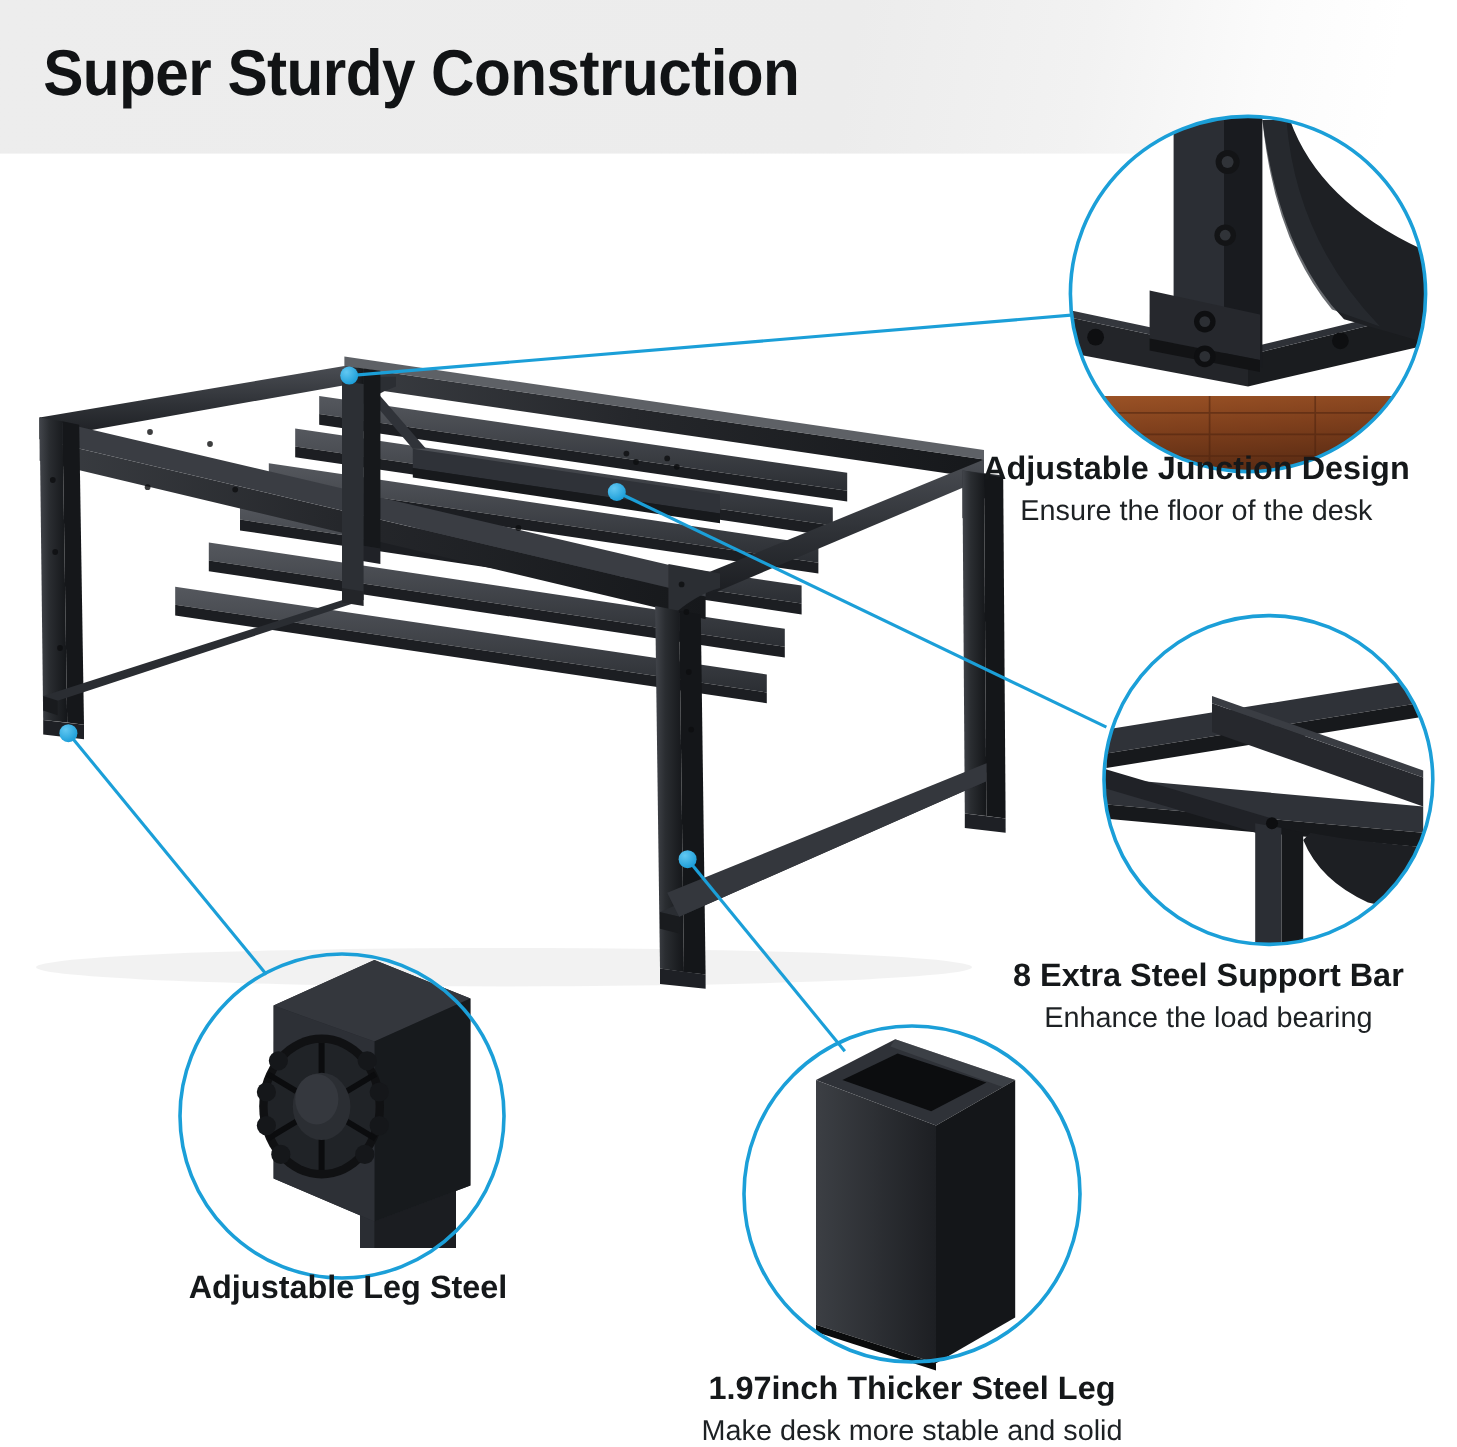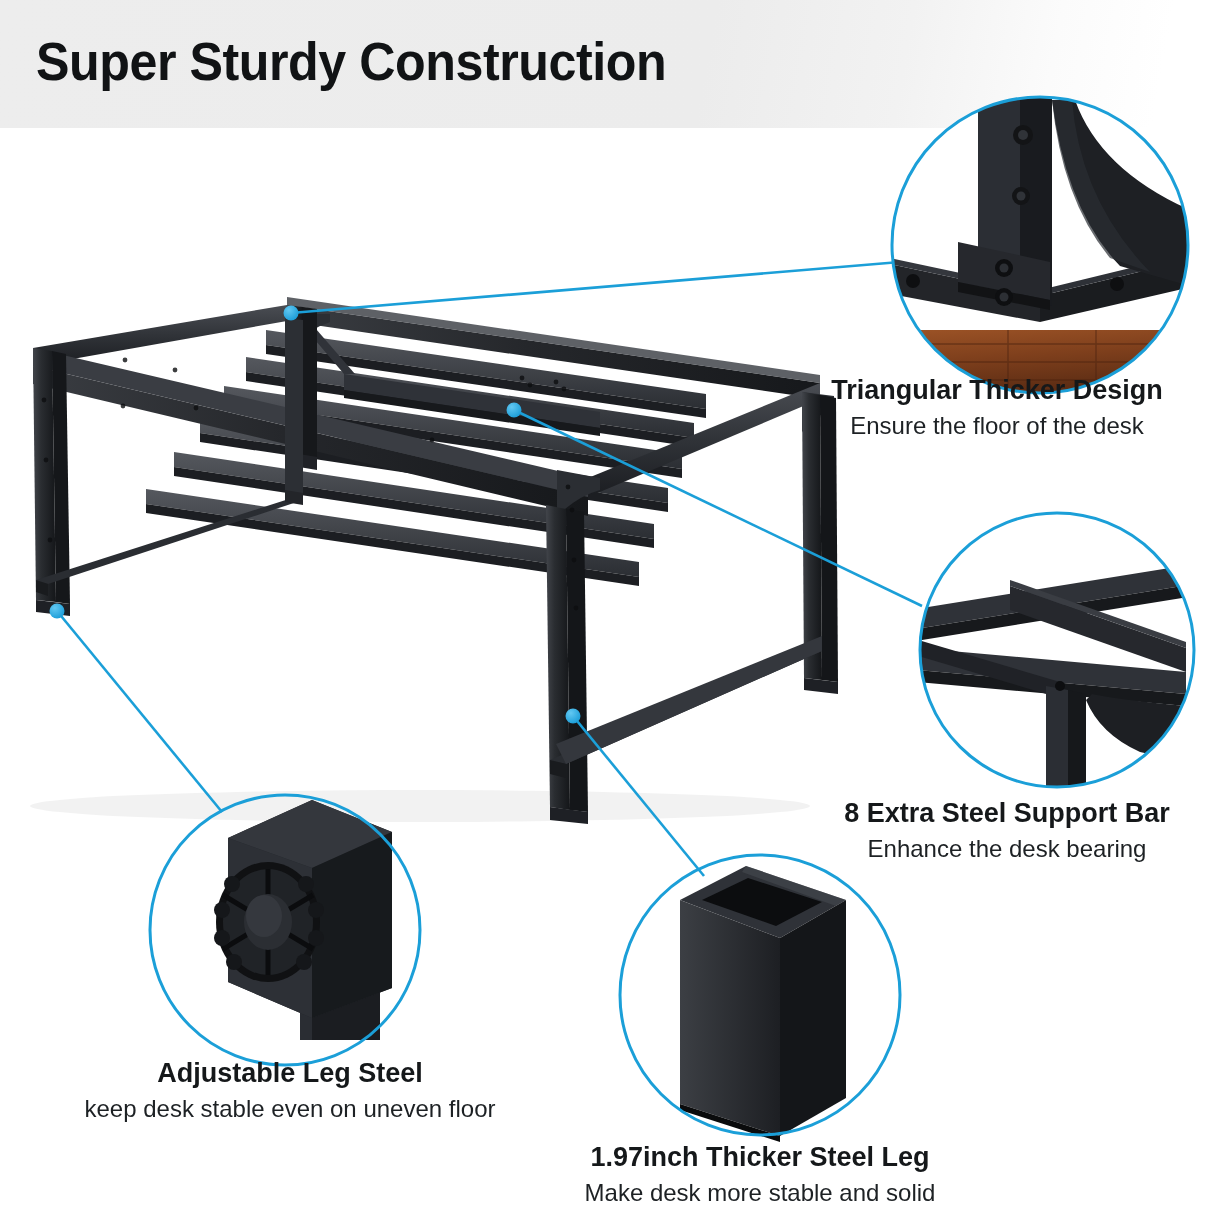--- a/index.html
+++ b/index.html
@@ -345,32 +345,31 @@
 
         <polygon points="746,866 846,900 836,906 742,872" fill="#4a4d53" opacity="0.5"></polygon>
 
         <polygon points="680,1104 780,1136 780,1142 680,1110" fill="#0a0b0c"></polygon>
       </g>
       <circle cx="760" cy="995" r="140" fill="none" stroke="#1B9FD8" stroke-width="3"></circle>
     </g>
   </svg>
 
   <div class="callout-label" id="label-junction">
-    <div class="callout-title">Triangular Thicker Design</div>
+    <div class="callout-title">Adjustable Junction Design</div>
     <div class="callout-sub">Ensure the floor of the desk</div>
   </div>
 
   <div class="callout-label" id="label-support">
     <div class="callout-title">8 Extra Steel Support Bar</div>
-    <div class="callout-sub">Enhance the desk bearing</div>
+    <div class="callout-sub">Enhance the load bearing</div>
   </div>
 
   <div class="callout-label" id="label-pads">
     <div class="callout-title">Adjustable Leg Steel</div>
-    <div class="callout-sub">keep desk stable even on uneven floor</div>
   </div>
 
   <div class="callout-label" id="label-leg">
     <div class="callout-title">1.97inch Thicker Steel Leg</div>
     <div class="callout-sub">Make desk more stable and solid</div>
   </div>
 
 </div>
 
 </body></html>

